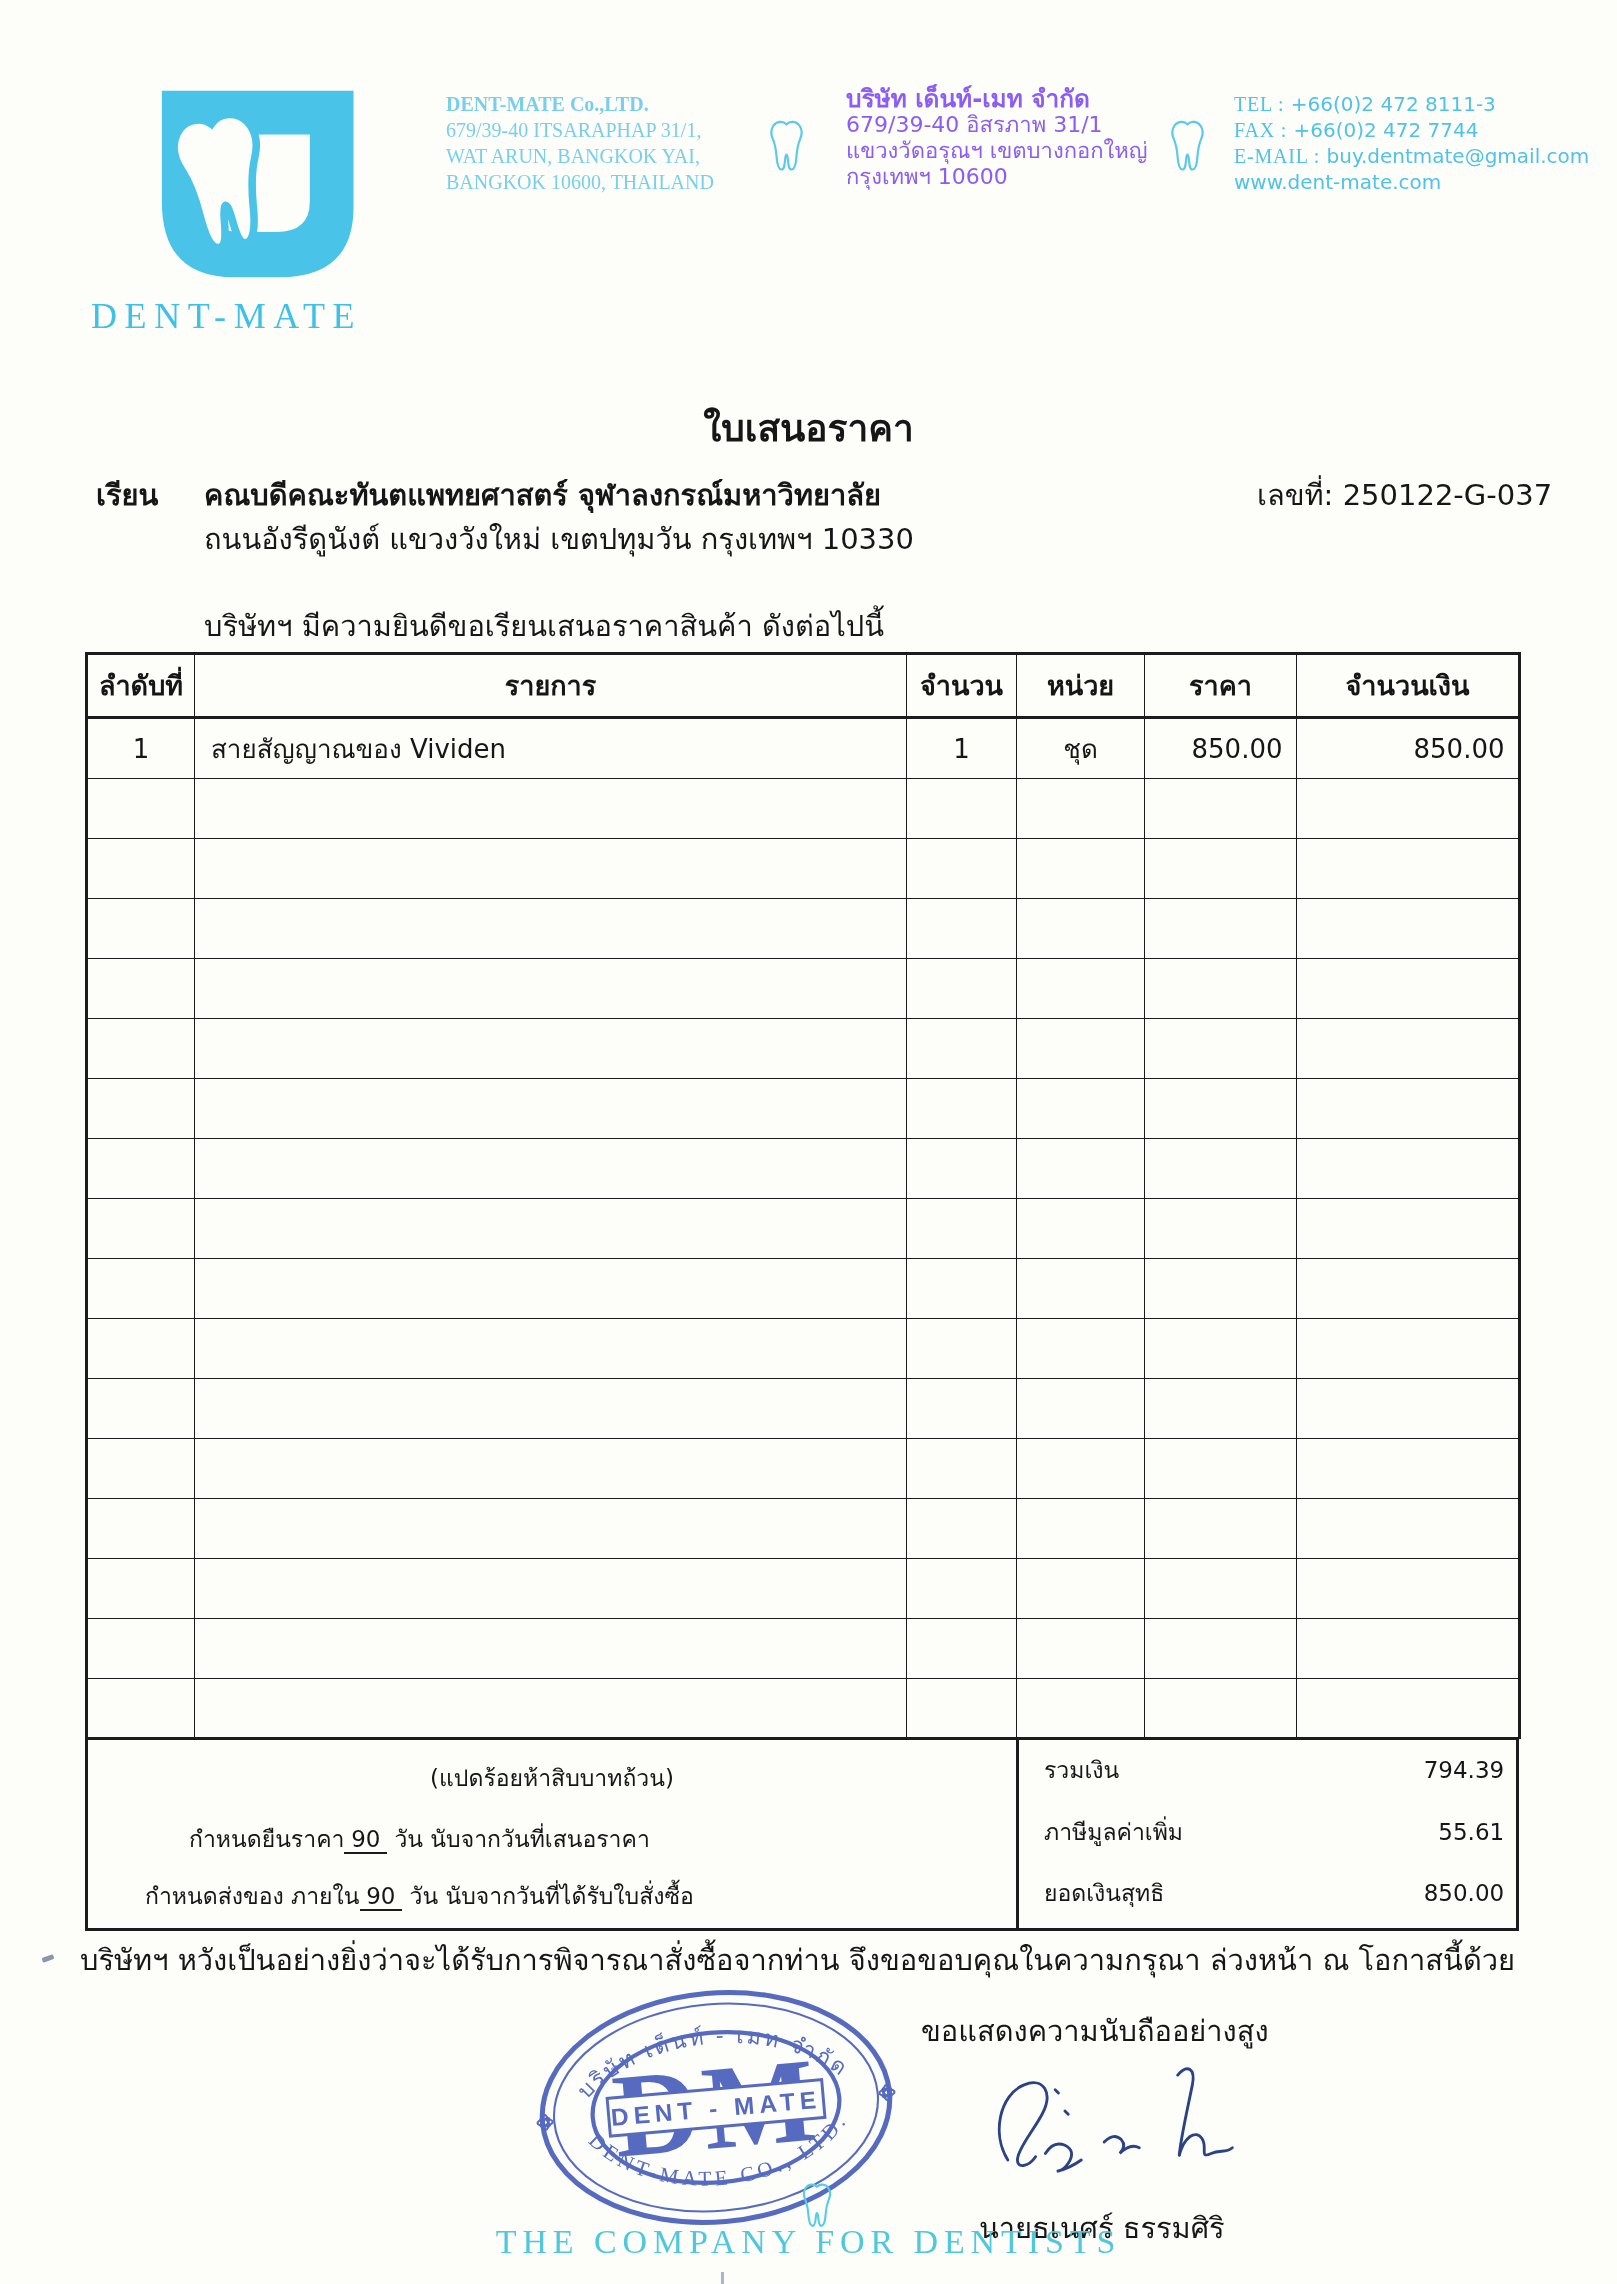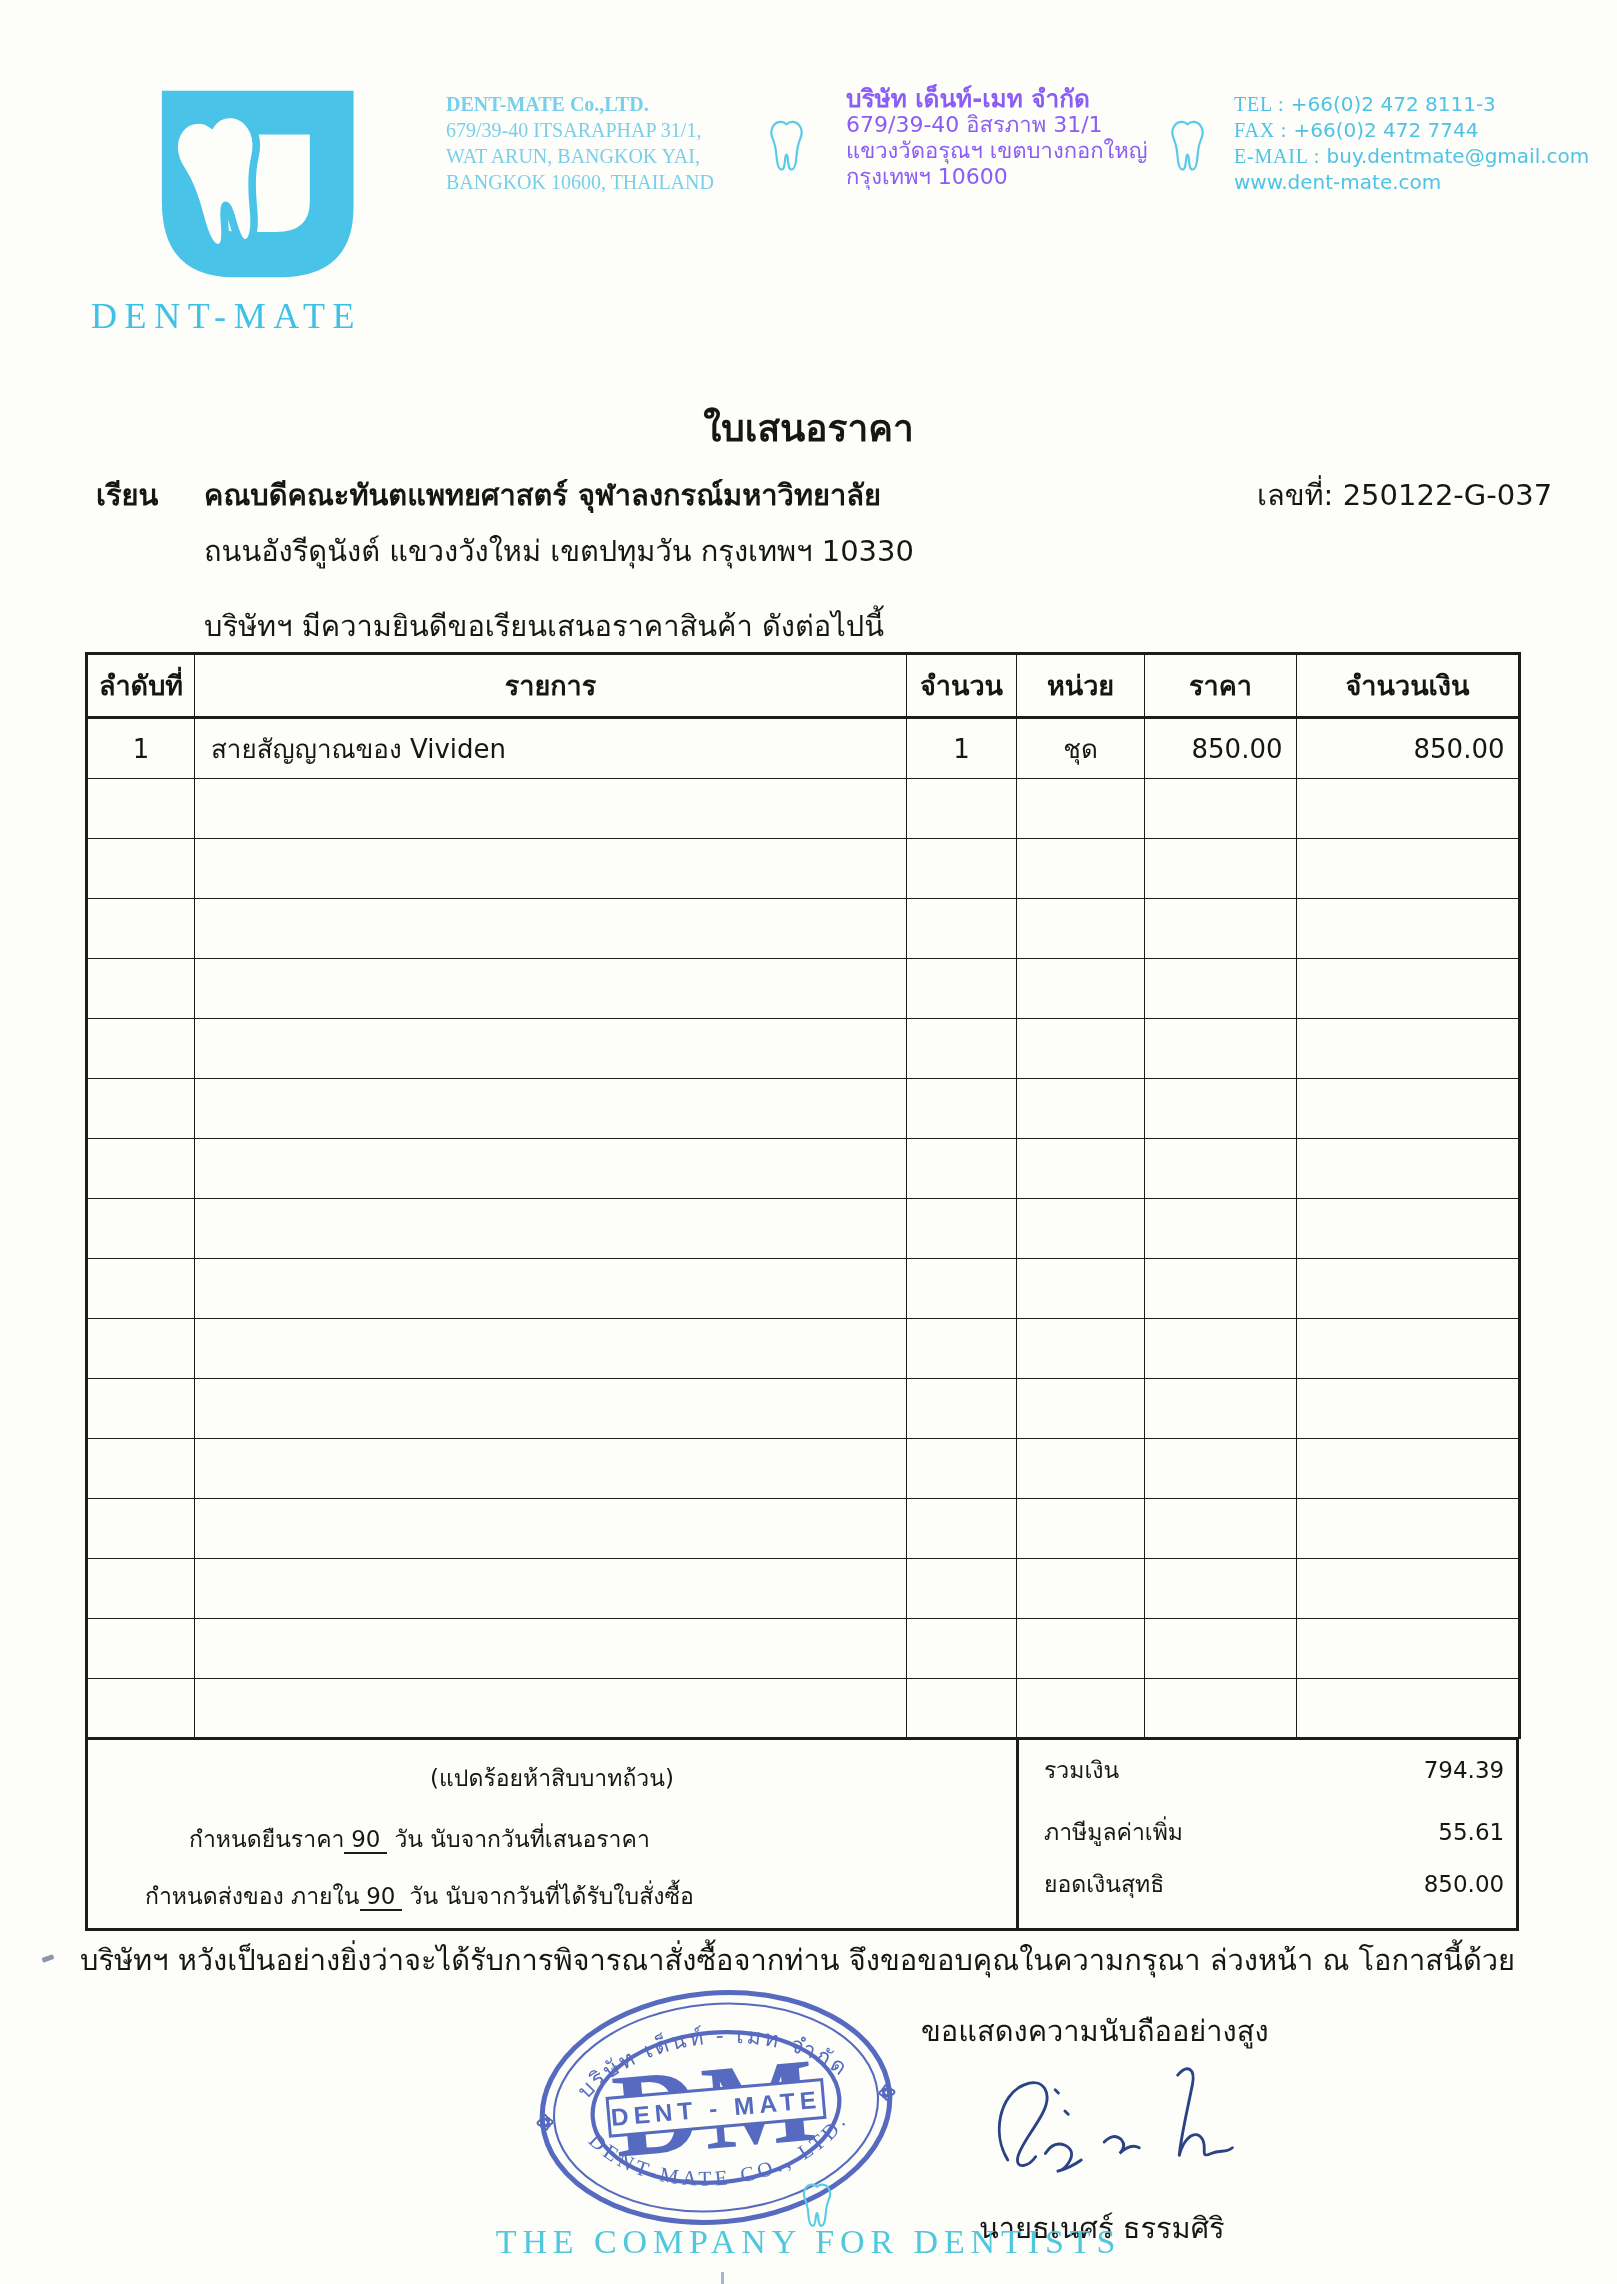--- a/index.html
+++ b/index.html
@@ -117,21 +117,21 @@
 
   <div class="abs doc-title" style="top:398px;">ใบเสนอราคา</div>
 
   <div class="abs t34" style="left:96px;top:472px;font-weight:600;">เรียน</div>
   <div class="abs t34" style="left:204px;top:472px;font-weight:600;">คณบดีคณะทันตแพทยศาสตร์ จุฬาลงกรณ์มหาวิทยาลัย</div>
   <div class="abs t34" style="left:1257px;top:472px;">
     <span>เลขที่:</span>
     <span>250122-G-037</span>
   </div>
 
-  <div class="abs t34" style="left:204px;top:528px;">ถนนอังรีดูนังต์ แขวงวังใหม่ เขตปทุมวัน กรุงเทพฯ 10330</div>
+  <div class="abs t34" style="left:204px;top:516px;">ถนนอังรีดูนังต์ แขวงวังใหม่ เขตปทุมวัน กรุงเทพฯ 10330</div>
 
   <div class="abs t34" style="left:204px;top:603px;">บริษัทฯ มีความยินดีขอเรียนเสนอราคาสินค้า ดังต่อไปนี้</div>
 
   <table class="items abs" style="left:85px;top:652px;">
     <colgroup>
       <col style="width:108px">
         <col style="width:712px">
         <col style="width:110px">
       <col style="width:128px">
         <col style="width:152px">
@@ -302,21 +302,21 @@
     <div class="divider"></div>
     <div class="sum-right">
       <div class="sum-row" style="top:11.8px;">
         <span>รวมเงิน</span>
         <span class="val">794.39</span>
       </div>
       <div class="sum-row" style="top:74px;">
         <span>ภาษีมูลค่าเพิ่ม</span>
         <span class="val">55.61</span>
       </div>
-      <div class="sum-row" style="top:126px;">
+      <div class="sum-row" style="top:135px;">
         <span>ยอดเงินสุทธิ</span>
         <span class="val">850.00</span>
       </div>
     </div>
   </div>
 
   <div class="abs artifact" style="left:42px;top:1956px;width:11.8px;height:5px;transform:rotate(-20deg);"></div>
 
   <div class="abs t34" style="left:80px;top:1937px;font-weight:500;">บริษัทฯ หวังเป็นอย่างยิ่งว่าจะได้รับการพิจารณาสั่งซื้อจากท่าน จึงขอขอบคุณในความกรุณา ล่วงหน้า ณ โอกาสนี้ด้วย</div>
 

